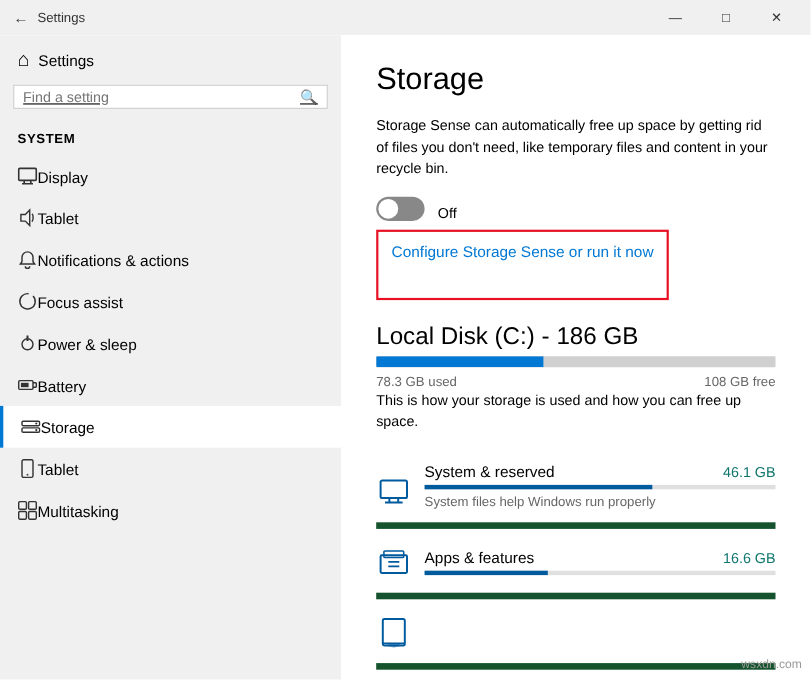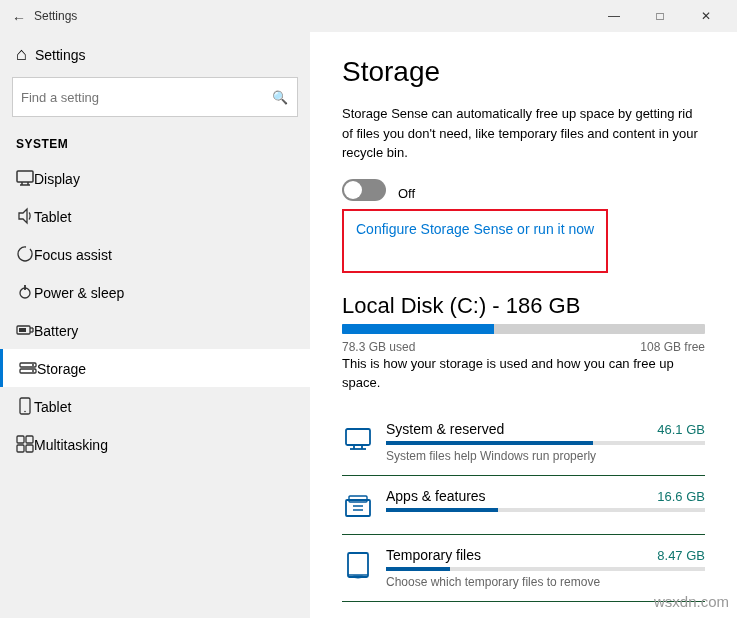--- a/index.html
+++ b/index.html
@@ -69,22 +69,23 @@
       gap: 8px;
       cursor: pointer;
     }
 
     .search-box {
       margin: 0 12px 16px 12px;
       display: flex;
       align-items: center;
       background: #fff;
       border: 1px solid #ccc;
-      height: 40px;
+      height: 22px;
       padding: 0 8px;
+      text-decoration: underline;
     }
     .search-input {
       flex: 1;
       border: none;
       outline: none;
       font-size: 13px;
       color: #666;
       background: transparent;
     }
     .search-icon-svg {
@@ -224,23 +225,23 @@
     .disk-desc {
       font-size: 13px;
       color: #000;
       margin-bottom: 16px;
       line-height: 1.5;
     }
 
     
     .storage-item {
       display: flex;
-      align-items: flex-start;
+      align-items: flex-end;
       padding: 12px 0;
-      border-bottom: 1px solid #14532d;
+      border-bottom: 6px solid #14532d;
       gap: 12px;
     }
 
     .storage-item-icon {
       width: 32px;
       height: 32px;
       display: flex;
       align-items: center;
       justify-content: center;
       flex-shrink: 0;
@@ -281,21 +282,21 @@
 
     .storage-item-sub {
       font-size: 12px;
       color: #666;
     }
 
     .watermark {
       position: fixed;
       bottom: 8px;
       right: 8px;
-      font-size: 15px;
+      font-size: 11px;
       color: #999;
     }
   </style>
 </head>
 <body>
 
 <div class="titlebar">
   <div class="titlebar-left">
     <span style="cursor:pointer;font-size:14px;">←</span>
     <span style="font-size:12px;">Settings</span>
@@ -335,20 +336,29 @@
     <span>Display</span>
   </div>
         <div class="sidebar-item">
     <span class="item-icon">
             <svg width="18" height="18" viewBox="0 0 18 18" fill="none">
               <polygon points="3,6 7,6 11,2 11,16 7,12 3,12" stroke="#333" stroke-width="1.3" fill="none"></polygon>
               <path d="M13 5.5c1.5 1 1.5 5.5 0 7" stroke="#333" stroke-width="1.3" fill="none"></path>
             </svg>
           </span>
     <span>Tablet</span>
+  </div>
+        <div class="sidebar-item">
+    <span class="item-icon">
+            <svg width="18" height="18" viewBox="0 0 18 18" fill="none">
+              <path d="M9 2a5 5 0 0 1 5 5v4l1.5 2H2.5L4 11V7a5 5 0 0 1 5-5z" stroke="#333" stroke-width="1.3" fill="none"></path>
+              <path d="M7 15a2 2 0 0 0 4 0" stroke="#333" stroke-width="1.3" fill="none"></path>
+            </svg>
+          </span>
+    <span>Notifications &amp; actions</span>
   </div>
         <div class="sidebar-item">
     <span class="item-icon">
             <svg width="18" height="18" viewBox="0 0 18 18" fill="none">
               <path d="M14 4a7 7 0 1 1-4-2" stroke="#333" stroke-width="1.3" fill="none"></path>
             </svg>
           </span>
     <span>Focus assist</span>
   </div>
         <div class="sidebar-item">
@@ -476,28 +486,18 @@
     </div>
   </div>
         <div class="storage-item">
     <div class="storage-item-icon">
       <svg width="28" height="28" viewBox="0 0 28 28" fill="none">
               <rect x="4" y="2" width="20" height="24" rx="1.5" stroke="#005a9e" stroke-width="1.8" fill="none"></rect>
               <line x1="4" y1="24" x2="24" y2="24" stroke="#005a9e" stroke-width="1.5"></line>
               <path d="M10 24 L7 26 L14 28 L21 26 L18 24" fill="#005a9e" opacity="0.5"></path>
             </svg>
     </div>
-    <div class="storage-item-info">
-      <div class="storage-item-header">
-        <span class="storage-item-name">Temporary files</span>
-        <span class="storage-item-size">8.47 GB</span>
-      </div>
-      <div class="storage-item-bar">
-        <div class="storage-item-bar-fill" style="width:20%;background:#005a9e;"></div>
-      </div>
-      <div class="storage-item-sub">Choose which temporary files to remove</div>
-    </div>
   </div>
       </div>
   </div>
 </div>
 
 <div class="watermark">wsxdn.com</div>
 
 </body></html>

